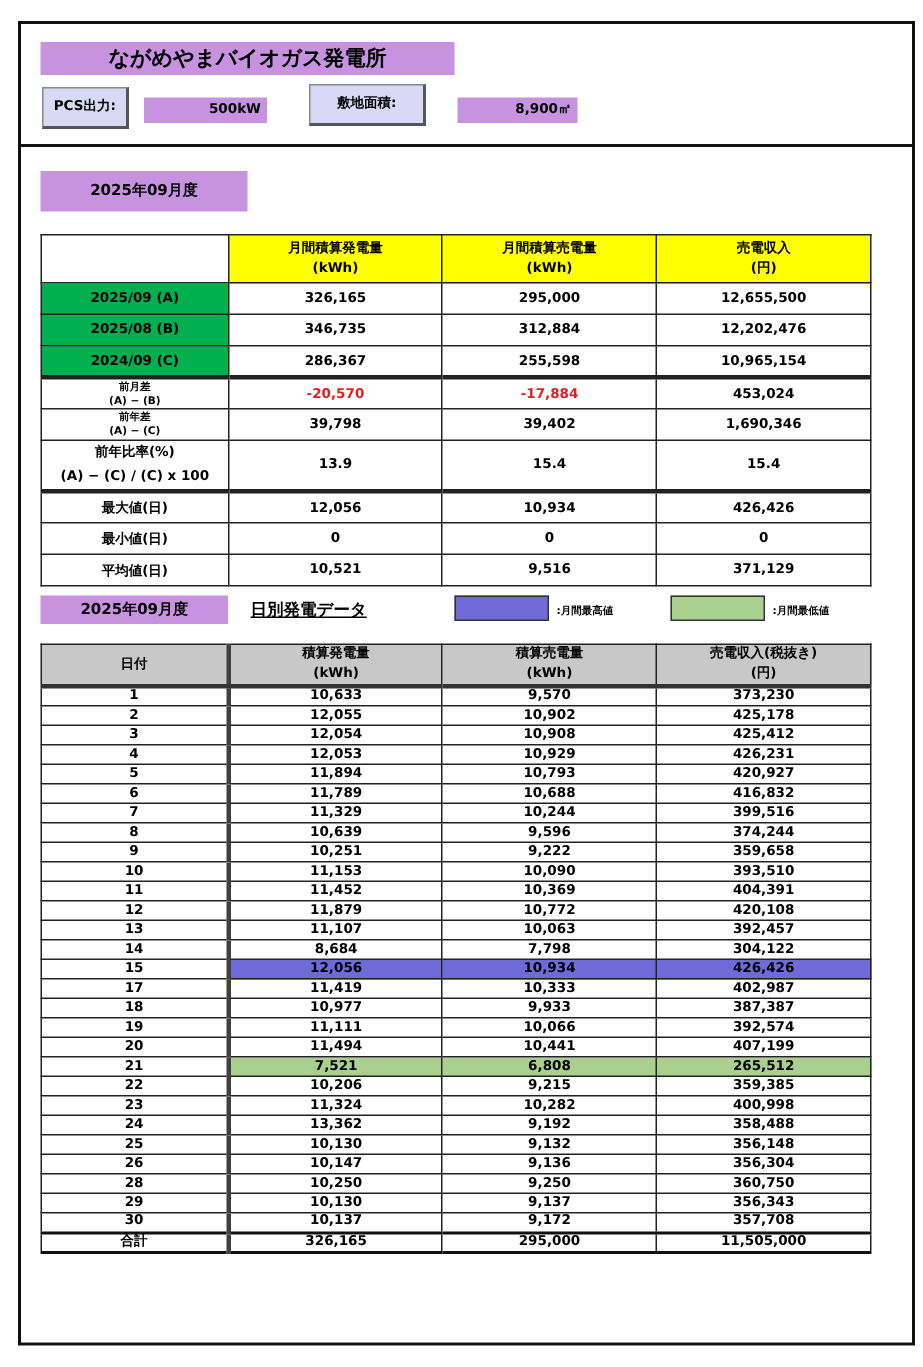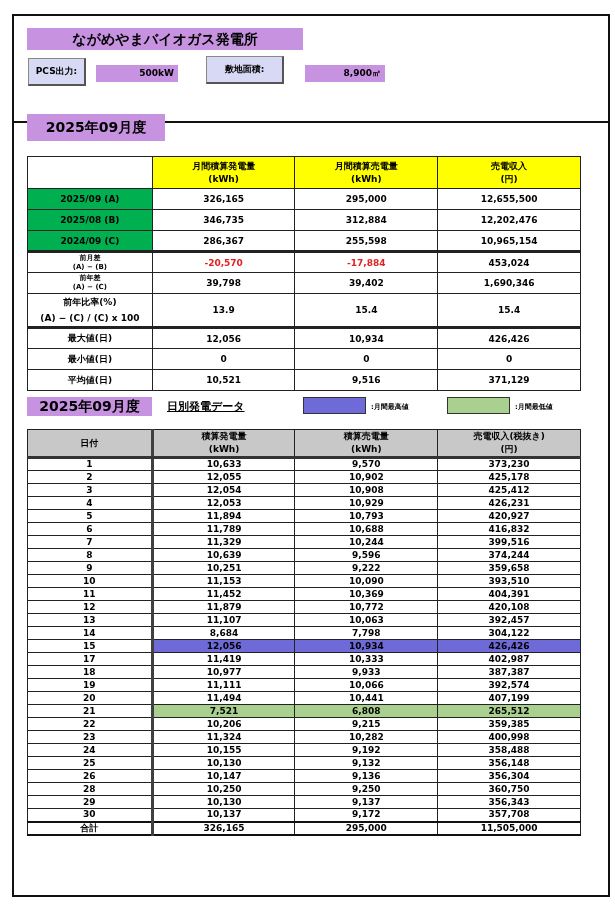--- a/index.html
+++ b/index.html
@@ -1,27 +1,27 @@
 <!DOCTYPE html>
 <html><head>
 <meta charset="utf-8">
 <style>
   * { box-sizing: border-box; margin: 0; padding: 0; }
   html, body { width: 615px; height: 911px; background: #ffffff; }
   body { font-family: "DejaVu Sans", "Liberation Sans", sans-serif; color: #000; position: relative; overflow: hidden; }
 
   .frame { position: absolute; left: 12px; top: 14px; width: 598px; height: 883px; border: 2px solid #111; }
-  .hdr { position: absolute; left: 0; top: 0; width: 594px; height: 107px; border-bottom: 2px solid #111; }
+  .hdr { position: absolute; left: 0; top: 0; width: 594px; height: 82px; border-bottom: 2px solid #111; }
 
   .title { position: absolute; left: 13px; top: 12px; width: 276px; height: 22px; background: #c792e0; font-weight: bold; font-size: 14px; line-height: 22px; text-align: center; }
 
   .btn { position: absolute; height: 28px; background: #d8daf5; border: 1px solid #888; border-right: 2px solid #555; border-bottom: 2px solid #555; font-size: 9px; font-weight: bold; line-height: 25px; text-align: center; }
   .val { position: absolute; height: 17px; background: #c792e0; font-size: 9px; font-weight: bold; line-height: 17px; text-align: right; padding-right: 4px; padding-left: 20px; }
 
-  .period { position: absolute; background: #c792e0; font-weight: bold; font-size: 14px; text-align: center; }
+  .period { position: absolute; background: #c792e0; font-weight: bold; font-size: 10px; text-align: center; }
 
   table { border-collapse: collapse; position: absolute; font-size: 9px; }
   td { border: 1px solid #222; text-align: center; font-weight: bold; }
 
   .sum td { height: 21px; }
   .sum .hrow td { height: 32px; line-height: 13px; }
   .yellow { background: #ffff00; }
   .green { background: #00b050; }
   .red { color: #e02020; }
   .thick-top td { border-top: 3px solid #222; }
@@ -273,21 +273,21 @@
           <td class="v">359,385</td>
         </tr>
         <tr>
           <td class="c0">23</td>
           <td class="v">11,324</td>
           <td class="v">10,282</td>
           <td class="v">400,998</td>
         </tr>
         <tr>
           <td class="c0">24</td>
-          <td class="v">10,155</td>
+          <td class="v">13,362</td>
           <td class="v">9,192</td>
           <td class="v">358,488</td>
         </tr>
         <tr>
           <td class="c0">25</td>
           <td class="v">10,130</td>
           <td class="v">9,132</td>
           <td class="v">356,148</td>
         </tr>
         <tr>

